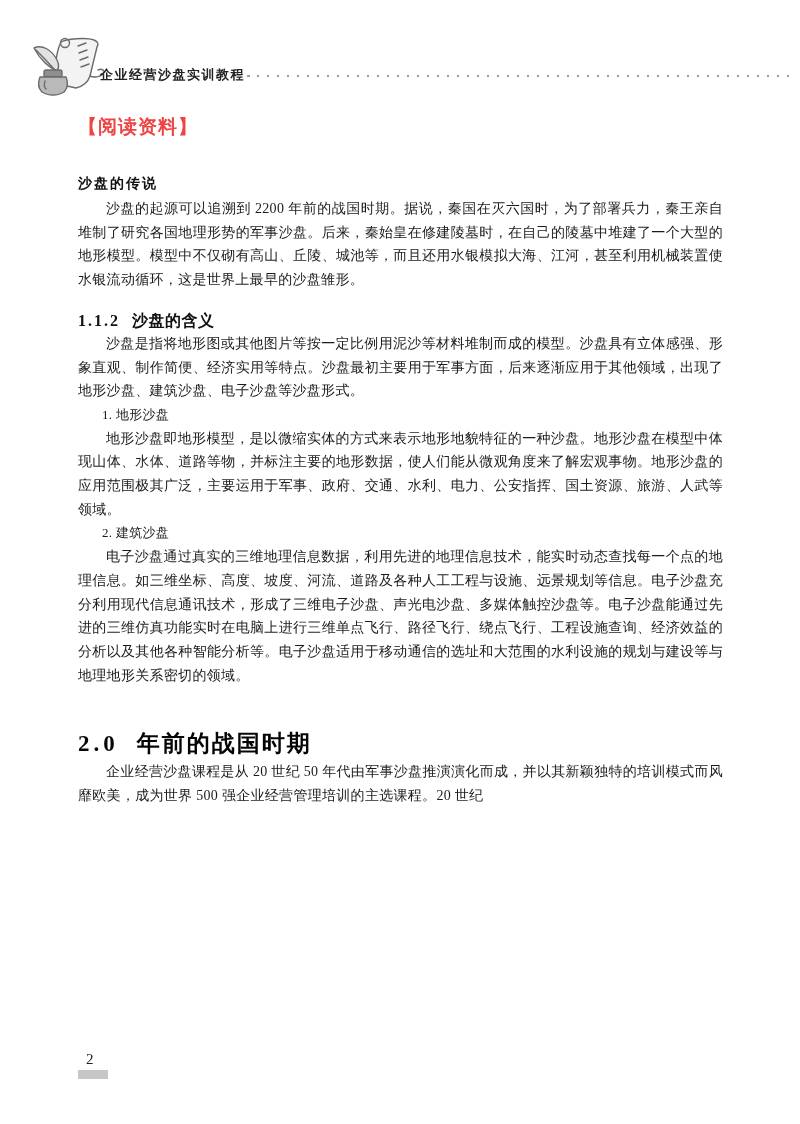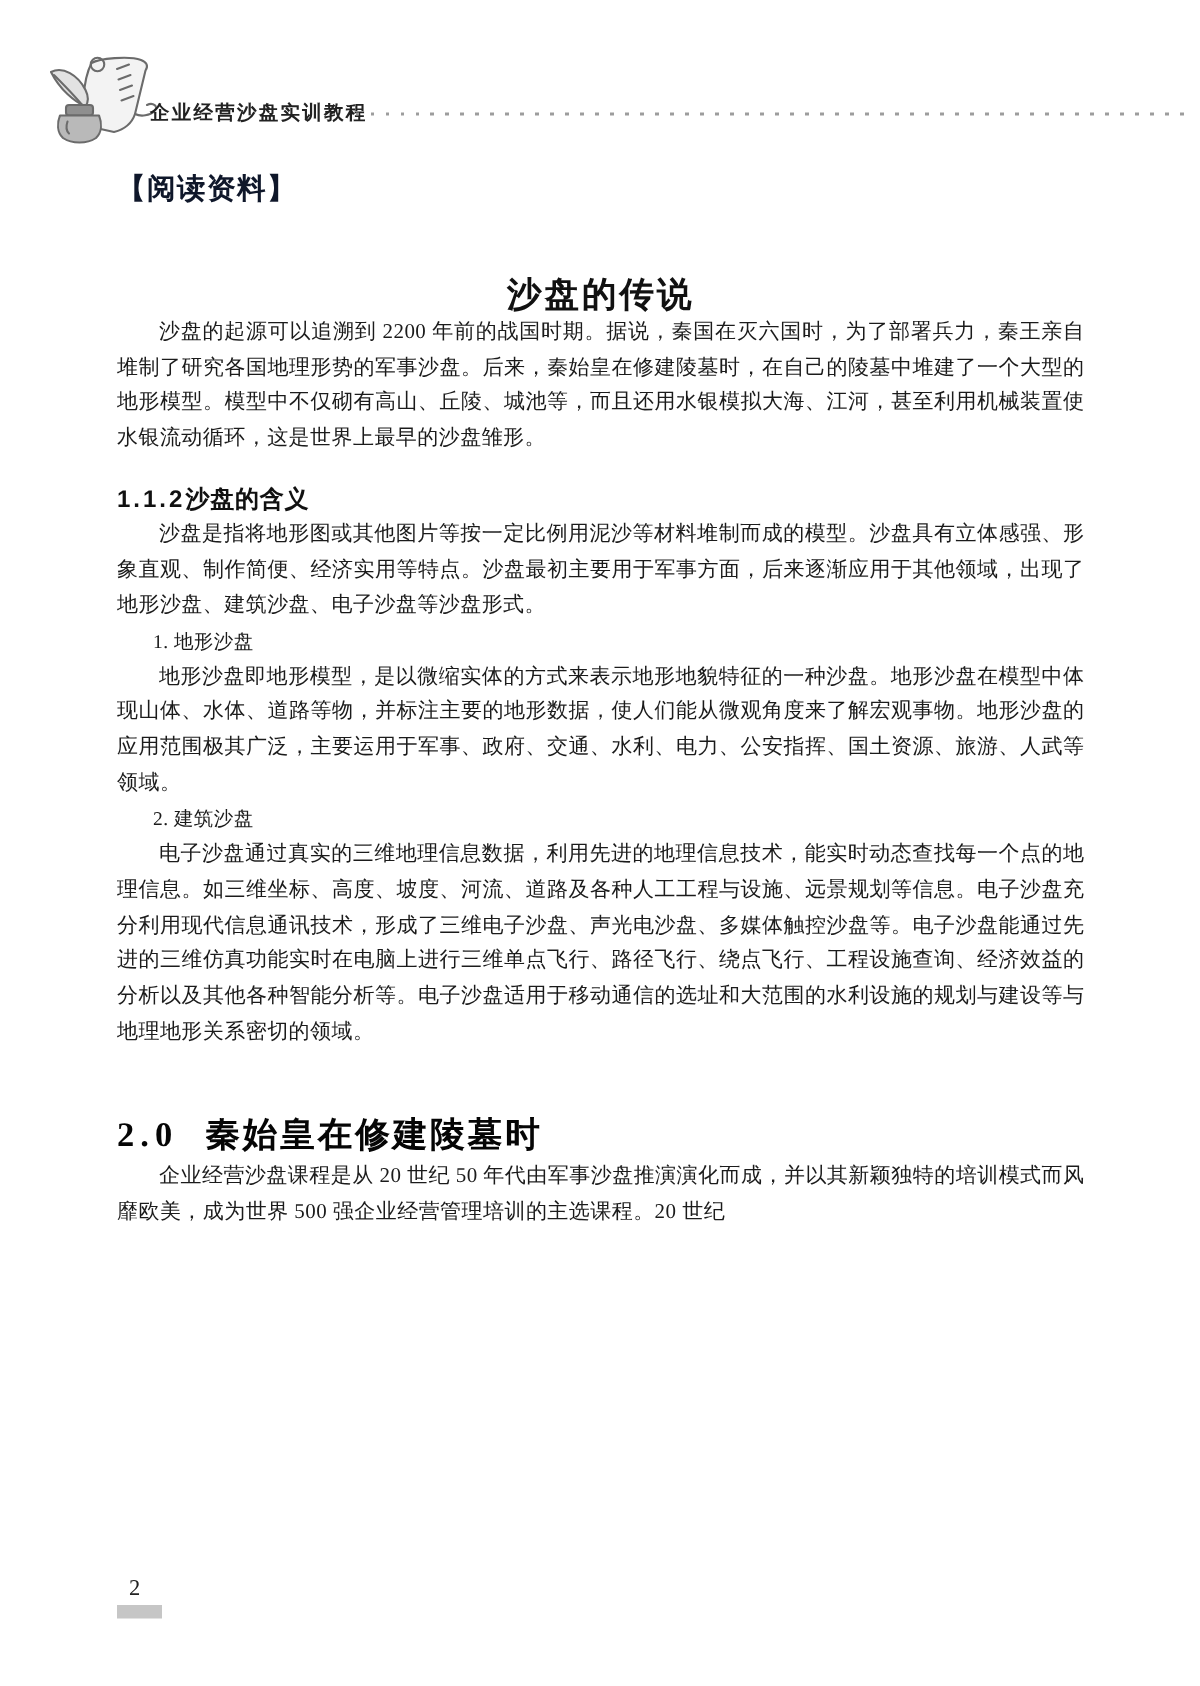--- a/index.html
+++ b/index.html
@@ -27,47 +27,47 @@
     position:absolute; left:237px; top:75px; width:556px; height:2px;
     background:repeating-linear-gradient(90deg,#9d9d9d 0 2.5px,transparent 2.5px 10px);
   }
 
   
   .content { position:absolute; left:78px; top:0; width:645px; }
 
   .reading-label {
     margin-top:114px;
     font-size:19px; line-height:26px; font-weight:bold;
-    letter-spacing:1px; color:#0f172a;
+    letter-spacing:1px; color:#ef4444;
   }
 
   .story-title {
-    margin-top:42px;
-    text-align:center;
+    margin-top:29px;
+    text-align:left;
     font-family:"Liberation Sans","DejaVu Sans",sans-serif;
-    font-weight:bold; font-size:23px; line-height:28px;
+    font-weight:bold; font-size:14px; line-height:28px;
     letter-spacing:2px; color:#111;
   }
 
   p.body-para {
     margin:0;
     font-size:14px; line-height:23.7px;
     text-align:justify;
     text-indent:2em;
     letter-spacing:0.3px;
   }
   .story-body { margin-top:10px; }
 
   .h-sub {
     margin-top:18px;
     font-family:"Liberation Sans","DejaVu Sans",sans-serif;
     font-weight:bold; font-size:16px; line-height:22px;
     letter-spacing:0.5px; color:#111;
   }
-  .h-sub .num { font-family:Liberation Sans, sans-serif; letter-spacing:2px; }
+  .h-sub .num { font-family:Liberation Serif, serif; letter-spacing:2px; margin-right:12px; }
 
   .sub-intro { margin-top:14px; }
 
   .item-label {
     margin:0;
     font-size:13px; line-height:23.7px;
     text-indent:1.85em;
     letter-spacing:0.3px;
   }
   .item-body { margin:0; }
@@ -141,21 +141,21 @@
     <p class="body-para sub-intro">沙盘是指将地形图或其他图片等按一定比例用泥沙等材料堆制而成的模型。沙盘具有立体感强、形象直观、制作简便、经济实用等特点。沙盘最初主要用于军事方面，后来逐渐应用于其他领域，出现了地形沙盘、建筑沙盘、电子沙盘等沙盘形式。</p>
 
     <p class="item-label">1. 地形沙盘</p>
     <p class="body-para item-body">地形沙盘即地形模型，是以微缩实体的方式来表示地形地貌特征的一种沙盘。地形沙盘在模型中体现山体、水体、道路等物，并标注主要的地形数据，使人们能从微观角度来了解宏观事物。地形沙盘的应用范围极其广泛，主要运用于军事、政府、交通、水利、电力、公安指挥、国土资源、旅游、人武等领域。</p>
 
     <p class="item-label">2. 建筑沙盘</p>
 
     <p class="body-para item-body">电子沙盘通过真实的三维地理信息数据，利用先进的地理信息技术，能实时动态查找每一个点的地理信息。如三维坐标、高度、坡度、河流、道路及各种人工工程与设施、远景规划等信息。电子沙盘充分利用现代信息通讯技术，形成了三维电子沙盘、声光电沙盘、多媒体触控沙盘等。电子沙盘能通过先进的三维仿真功能实时在电脑上进行三维单点飞行、路径飞行、绕点飞行、工程设施查询、经济效益的分析以及其他各种智能分析等。电子沙盘适用于移动通信的选址和大范围的水利设施的规划与建设等与地理地形关系密切的领域。</p>
 
     <div class="h-section">
-      <span class="num">2.0</span><span>秦始皇在修建陵墓时</span>
+      <span class="num">2.0</span><span>年前的战国时期</span>
     </div>
 
     <p class="body-para closing-para">企业经营沙盘课程是从 20 世纪 50 年代由军事沙盘推演演化而成，并以其新颖独特的培训模式而风靡欧美，成为世界 500 强企业经营管理培训的主选课程。20 世纪</p>
 
   </div>
 
   <div class="footer">
     <div class="page-number">2</div>
     <div class="footer-bar"></div>
   </div>

